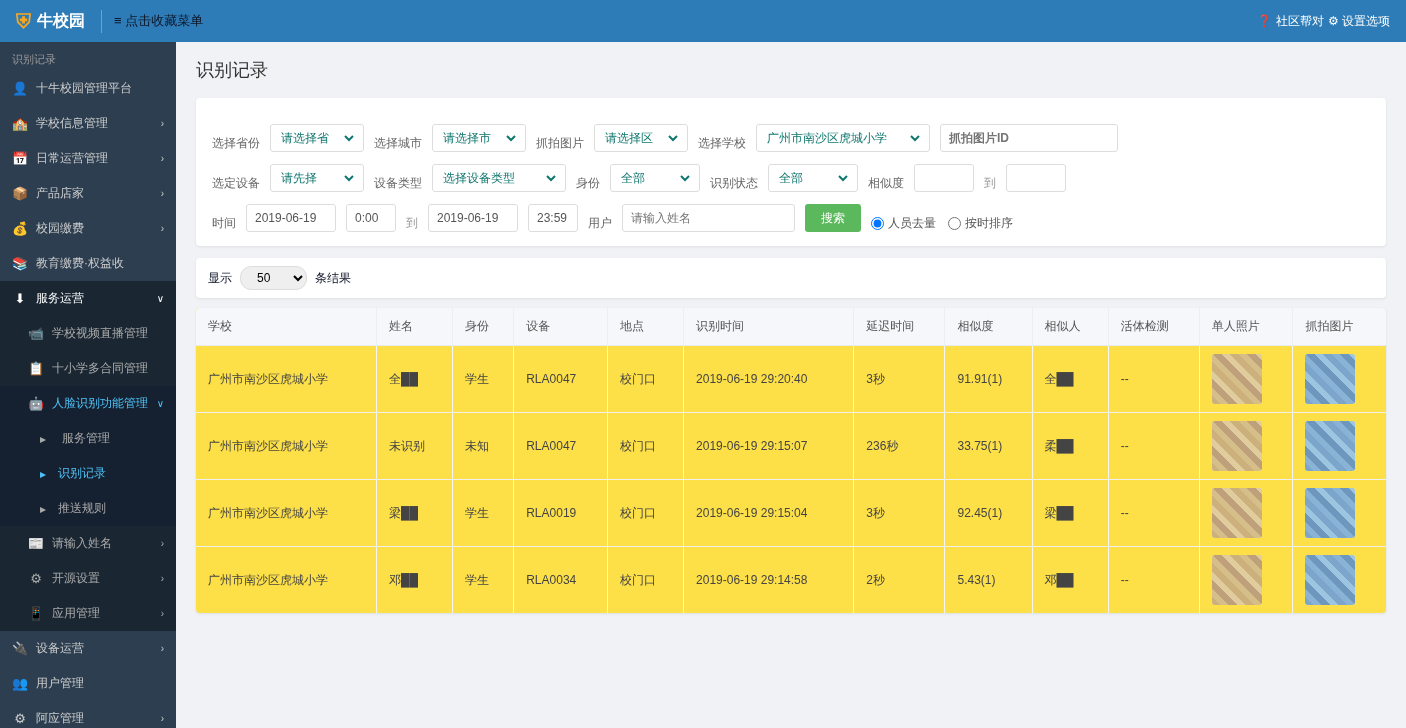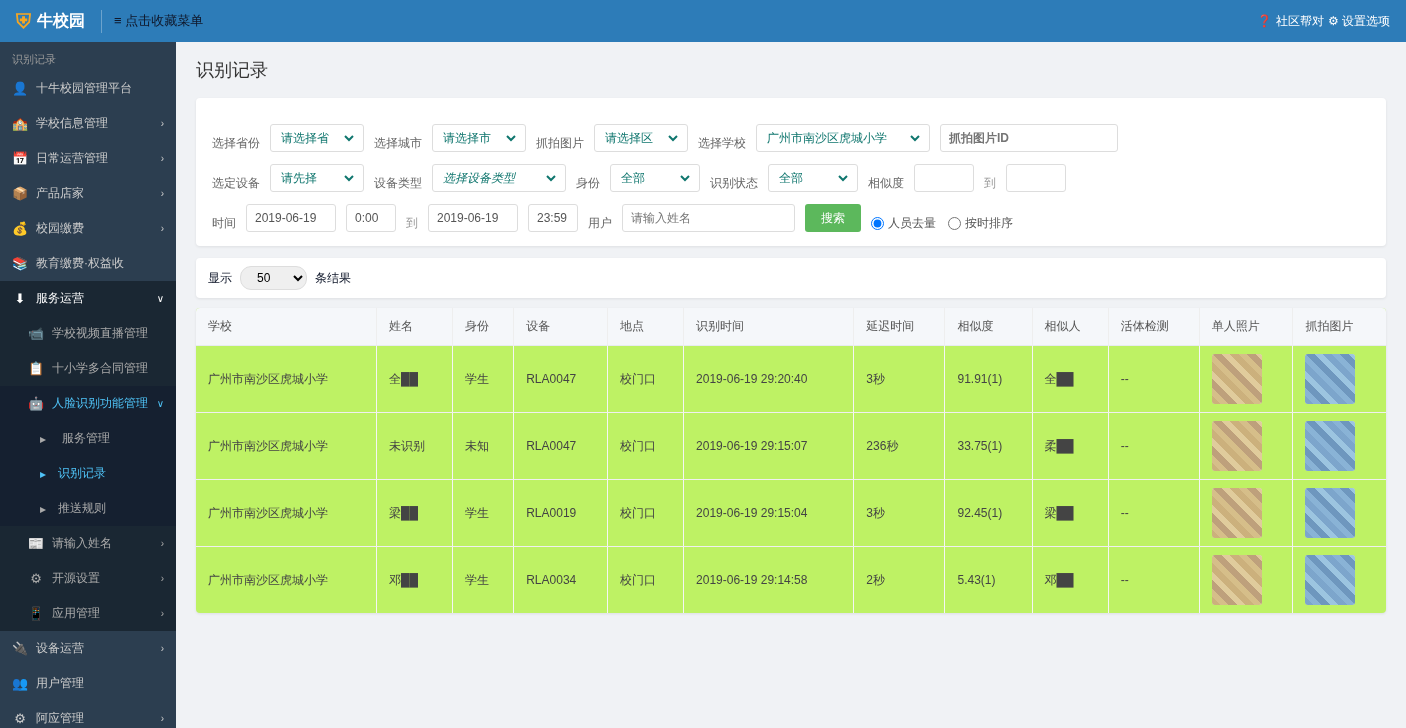--- a/index.html
+++ b/index.html
@@ -152,21 +152,21 @@
     .results-select {
       height: 24px;
       border: 1px solid #ddd;
       border-radius: 11px;
       font-size: 12px;
       padding: 0 12px;
     }
 
     
     .table-container {
-      background: #bef264;
+      background: #fde047;
       border-radius: 4px;
       box-shadow: 0 1px 3px rgba(0,0,0,0.08);
       overflow: auto;
     }
     table {
       width: 100%;
       border-collapse: collapse;
       font-size: 12px;
     }
     thead tr {
@@ -382,21 +382,21 @@
 
       <div class="filter-row">
         <span class="filter-label">选定设备</span>
         <div class="filter-select">
           <select style="min-width:80px;">
             <option>请先择</option>
           </select>
         </div>
         <span class="filter-label">设备类型</span>
         <div class="filter-select">
-          <select style="min-width:120px;font-style:italic;">
+          <select style="min-width:120px;">
             <option>选择设备类型</option>
           </select>
         </div>
         <span class="filter-label">身份</span>
         <div class="filter-select">
           <select style="min-width:60px;">
             <option>全部</option>
             <option>学生</option>
             <option>未识别</option>
           </select>

